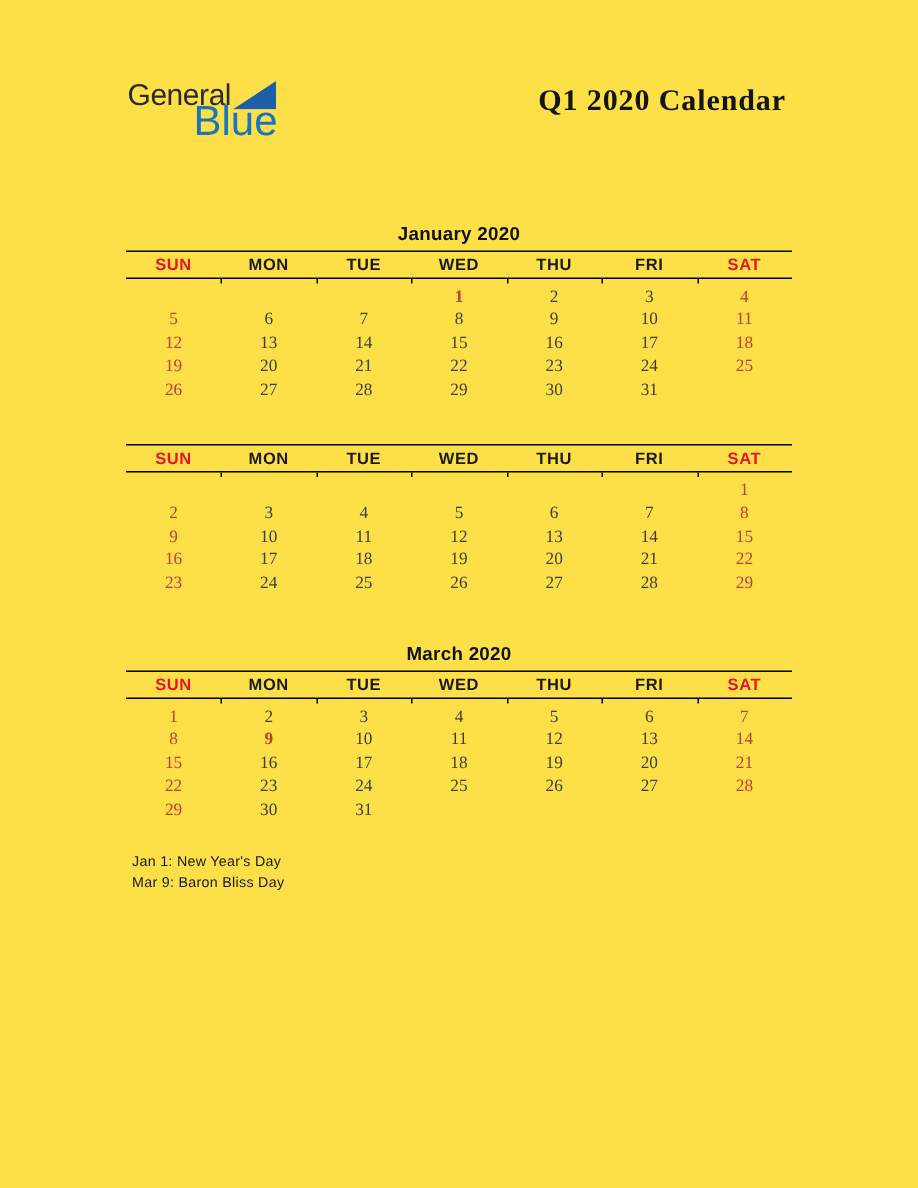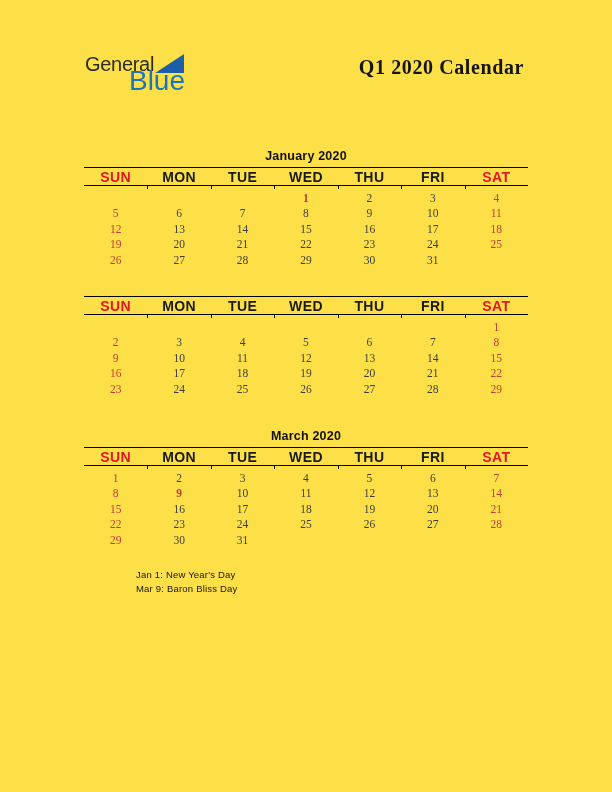--- a/index.html
+++ b/index.html
@@ -38,40 +38,40 @@
     margin: 0 0 3px 0; text-align: center;
     font-size: 12.5px; font-weight: bold; color: #111111;
     line-height: 16px; letter-spacing: 0.2px;
   }
   .weekday-row {
     display: grid; grid-template-columns: repeat(7, 1fr);
     border-top: 1px solid var(--line, #000);
     border-bottom: 1.6px solid var(--line, #000);
   }
   .dow {
-    text-align: center; font-size: 14px; font-weight: bold;
+    text-align: center; font-size: 11px; font-weight: bold;
     letter-spacing: 0.4px; color: #1a1a1a; padding: 3.5px 0 3px 0; line-height: 10px;
   }
   .dow.red-head { color: var(--header-red, #e21628); }
 
   .tick-row { display: grid; grid-template-columns: repeat(7, 1fr); height: 3px; }
   .tick-cell + .tick-cell { border-left: 1px solid var(--line, #000); }
 
   .dates-grid { display: grid; grid-template-columns: repeat(7, 1fr); padding-top: 2px; }
   .date-cell {
     font-family: "Liberation Serif", serif;
     font-size: 11.5px; text-align: center;
     height: 15.5px; line-height: 15.5px; color: #3d3d3d;
   }
   .date-cell.cell-weekend { color: var(--date-red, #c23b38); }
   .date-cell.cell-holiday { color: var(--date-red, #c23b38); font-weight: bold; }
 
   
   .holidays { position: absolute; left: 88px; top: 568px; }
-  .holiday-line { font-size: 9.5px; line-height: 14px; color: #161616; letter-spacing: 0.2px; margin-left: 48px; }
+  .holiday-line { font-size: 9.5px; line-height: 14px; color: #161616; letter-spacing: 0.2px; }
 </style>
 </head>
 <body>
 
 <div class="page">
 
   <div class="logo">
     <div class="logo-row">
       <span class="logo-general">General</span>
       <span class="logo-triangle"></span>

